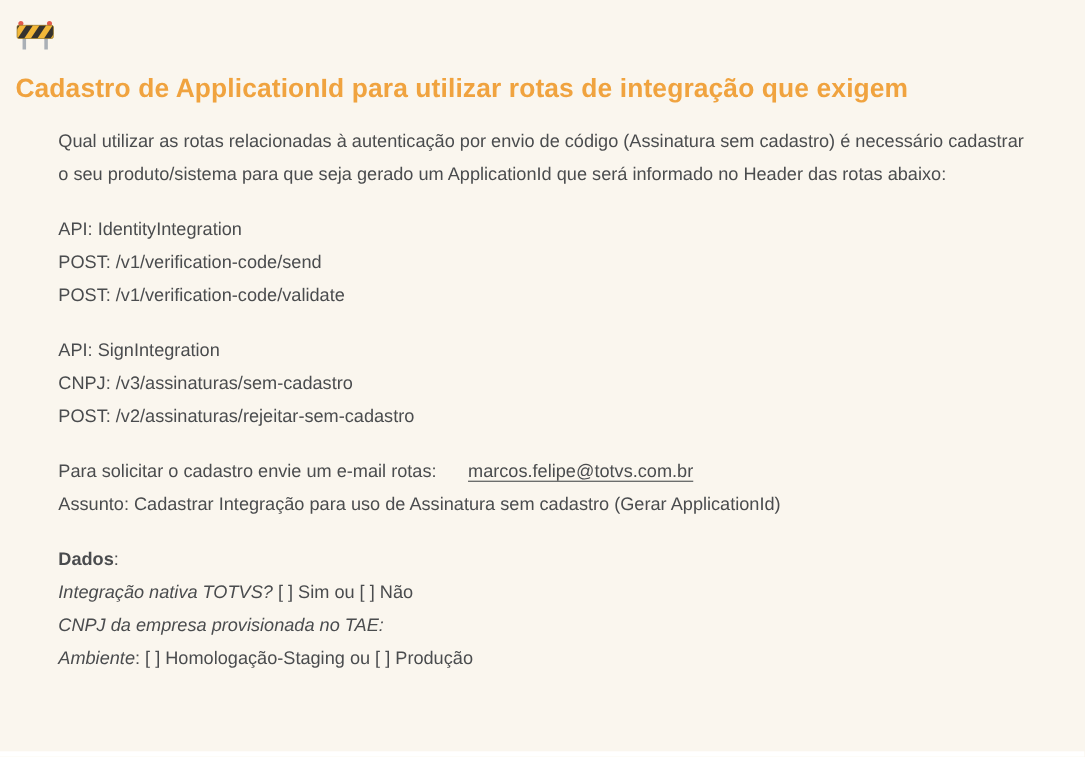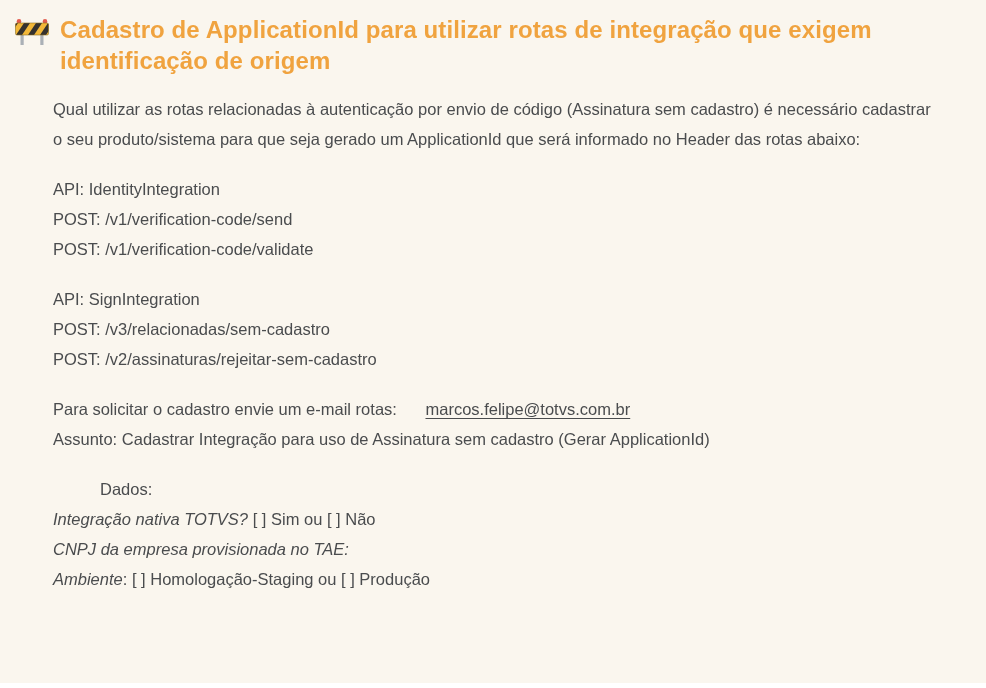--- a/index.html
+++ b/index.html
@@ -15,20 +15,21 @@
     padding: 14px 40px 0 14px;
     position: relative;
     width: 986px; height: 688px;
   }
   
   .heading {
     display: flex;
     align-items: flex-start;
     gap: 10px;
     margin: 0 0 18px 0;
+    flex-direction: column;
   }
   .heading .icon-wrap {
     flex: 0 0 auto;
     width: 36px;
     padding-top: 3px;
   }
   .heading-text {
     color: #f0a33f;
     font-size: 24px;
     line-height: 31px;
@@ -48,21 +49,21 @@
     font-size: 16.5px;
     line-height: 30px;
   }
   .email-link {
     color: #4a4c4e;
     text-decoration: underline;
     text-underline-offset: 3px;
     cursor: pointer;
     padding-left: 24px;
   }
-  .form-title-main { font-weight: normal; margin-left: 47px; }
+  .form-title-main { font-weight: bold; }
   .it { font-style: italic; }
   .bottom-strip {
     position: absolute;
     left: 0; bottom: 0;
     width: 986px; height: 5px;
     background: #ffffff;
   }
 </style>
 </head>
 <body>
@@ -89,37 +90,36 @@
           <polygon points="2,18 10,6 16,6 8,18" fill="#35322e"></polygon>
           <polygon points="14,18 22,6 28,6 20,18" fill="#35322e"></polygon>
           <polygon points="26,18 34,6 40,6 32,18" fill="#35322e"></polygon>
           <polygon points="-10,18 -2,6 4,6 -4,18" fill="#35322e"></polygon>
         </g>
         <rect x="1.5" y="6" width="33" height="12" rx="1.5" fill="none" stroke="#8a6d1f" stroke-width="0.6"></rect>
       </svg>
     </span>
     <span class="heading-text">
       <div>Cadastro de ApplicationId para utilizar rotas de integração que exigem</div>
-      <div>identificação de origem</div>
     </span>
   </h1>
 
   <div class="content">
 
     <p class="block intro">Qual utilizar as rotas relacionadas à autenticação por envio de código (Assinatura sem cadastro) é necessário cadastrar o seu produto/sistema para que seja gerado um ApplicationId que será informado no Header das rotas abaixo:</p>
 
     <div class="block">
       <div class="line">API: IdentityIntegration</div>
       <div class="line">POST: /v1/verification-code/send</div>
       <div class="line">POST: /v1/verification-code/validate</div>
     </div>
 
     <div class="block">
       <div class="line">API: SignIntegration</div>
-      <div class="line">POST: /v3/relacionadas/sem-cadastro</div>
+      <div class="line">CNPJ: /v3/assinaturas/sem-cadastro</div>
       <div class="line">POST: /v2/assinaturas/rejeitar-sem-cadastro</div>
     </div>
 
     <div class="block">
       <div class="line"><span>Para solicitar o cadastro envie um e-mail rotas: </span><a class="email-link">marcos.felipe@totvs.com.br</a></div>
       <div class="line">Assunto: Cadastrar Integração para uso de Assinatura sem cadastro (Gerar ApplicationId)</div>
     </div>
 
     <div class="block">
       <div class="line"><span class="form-title-main">Dados</span><span>:</span></div>

